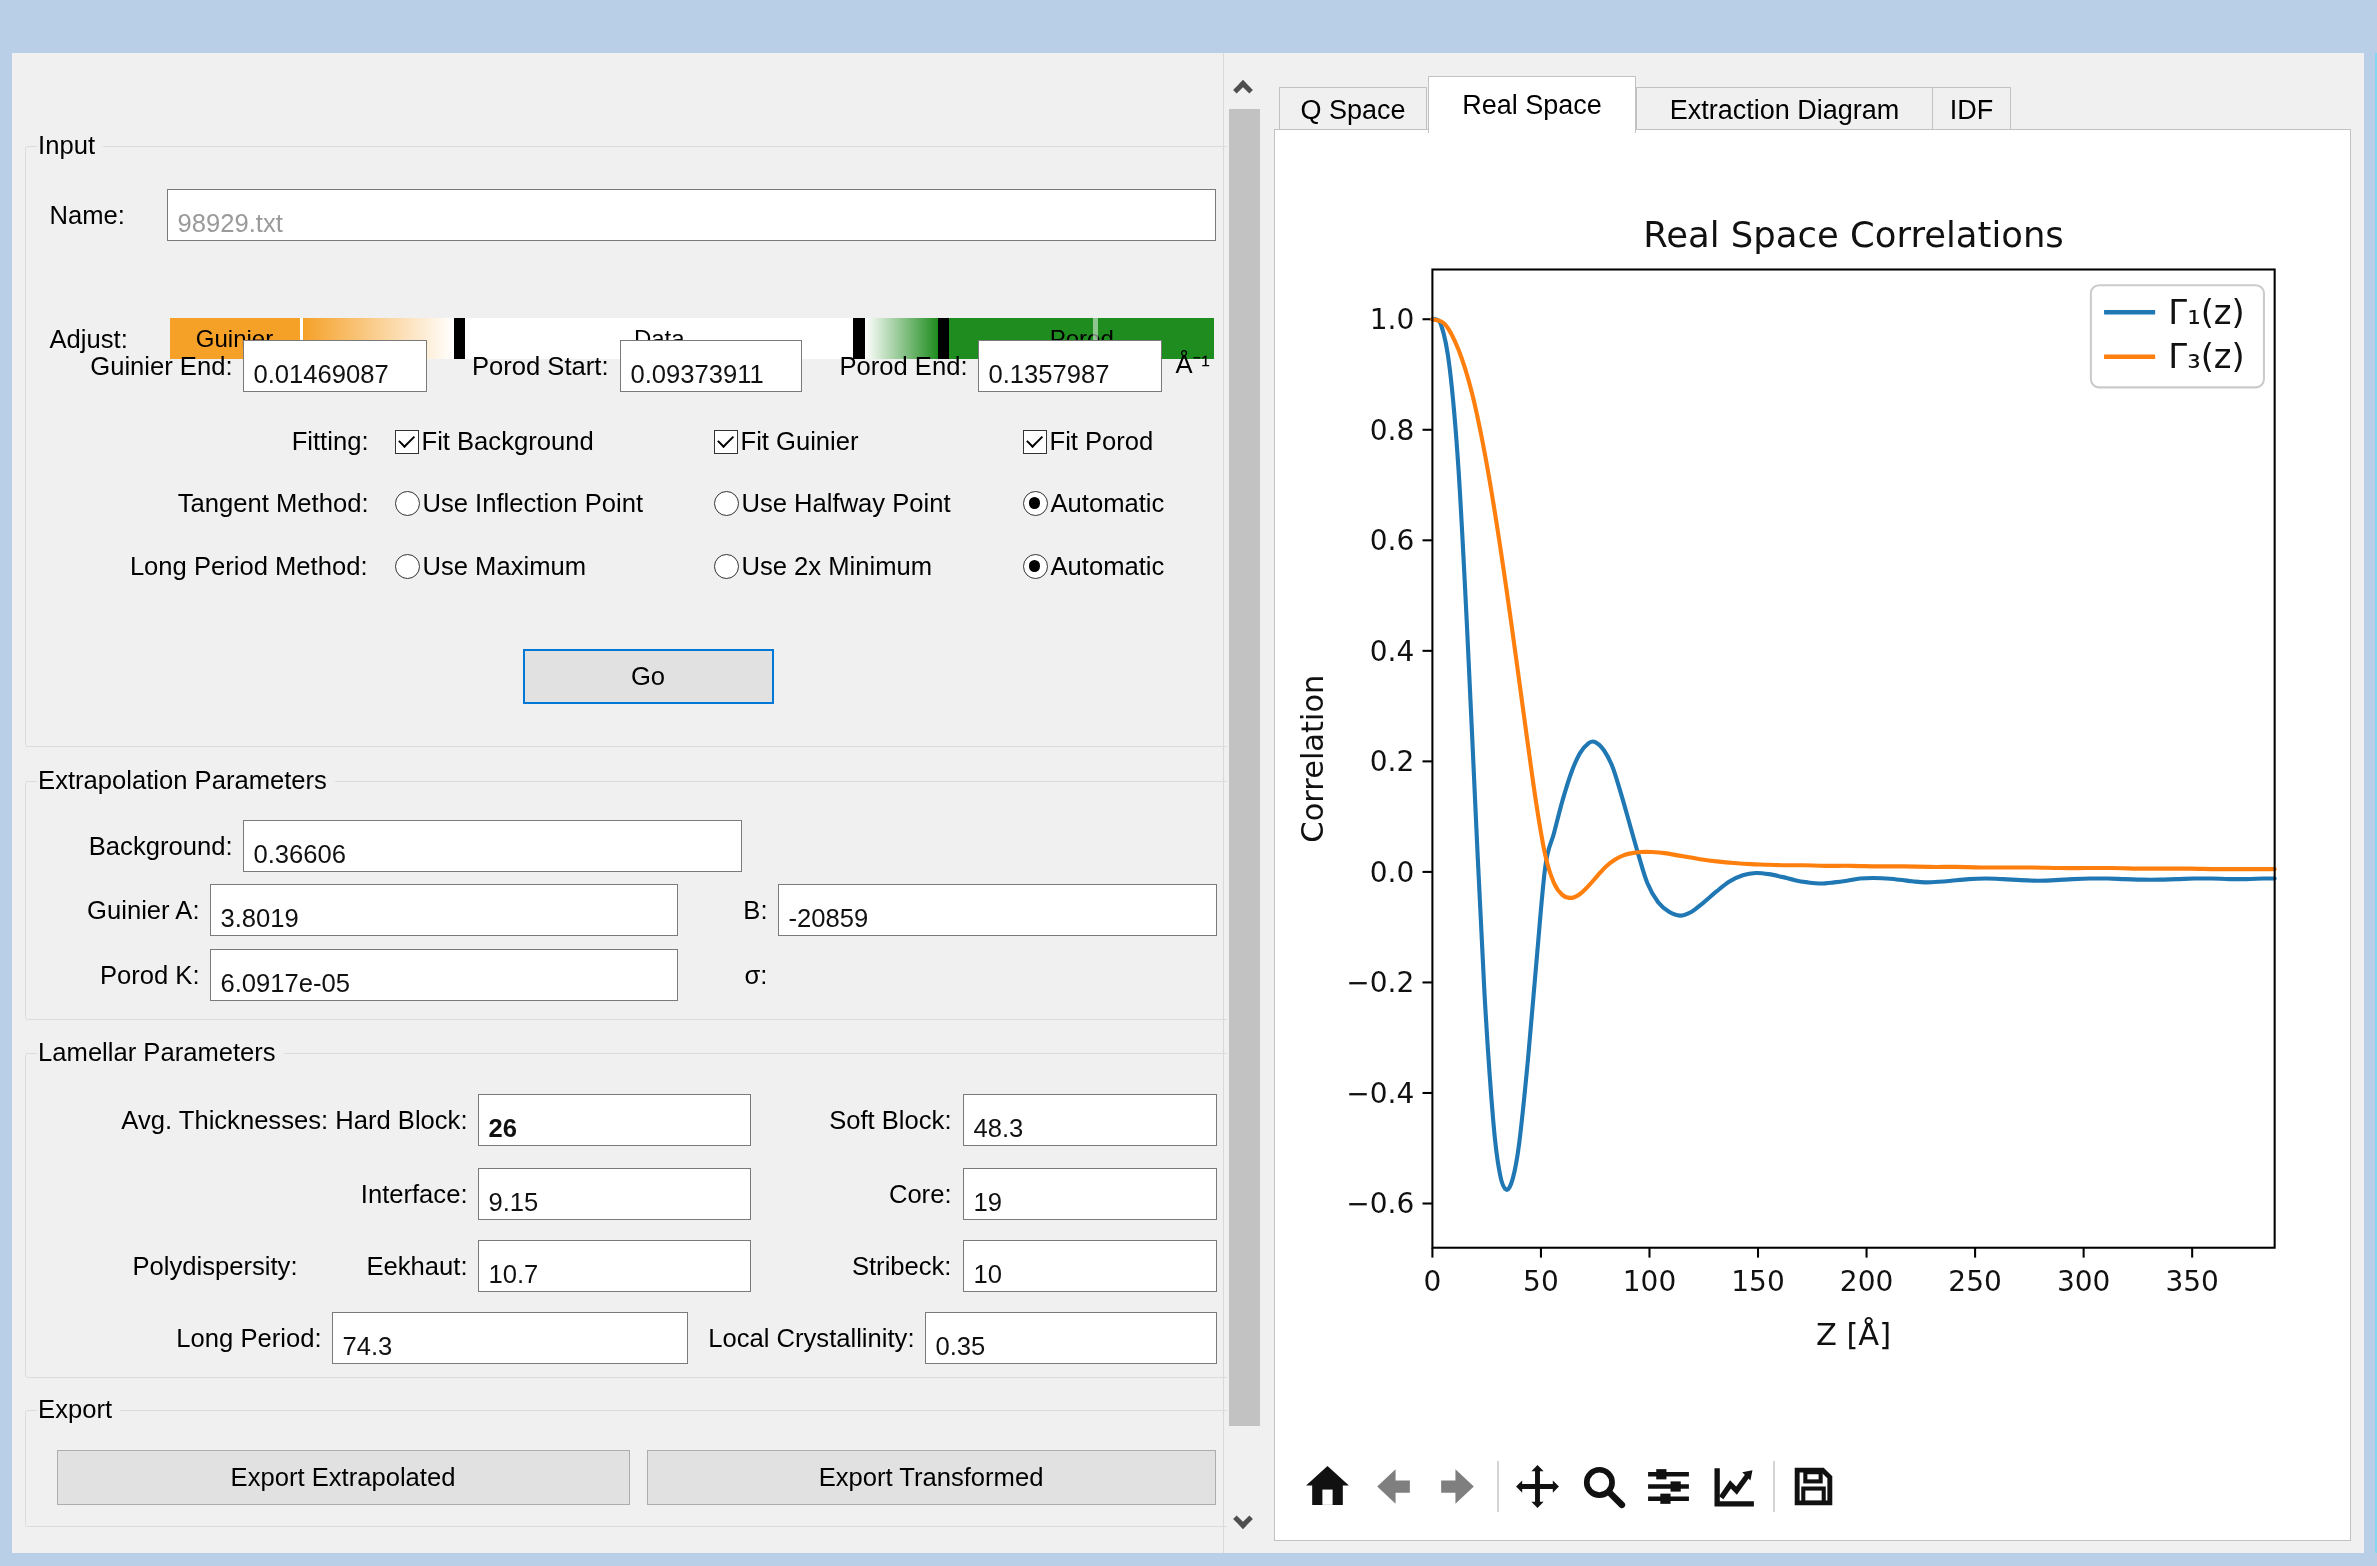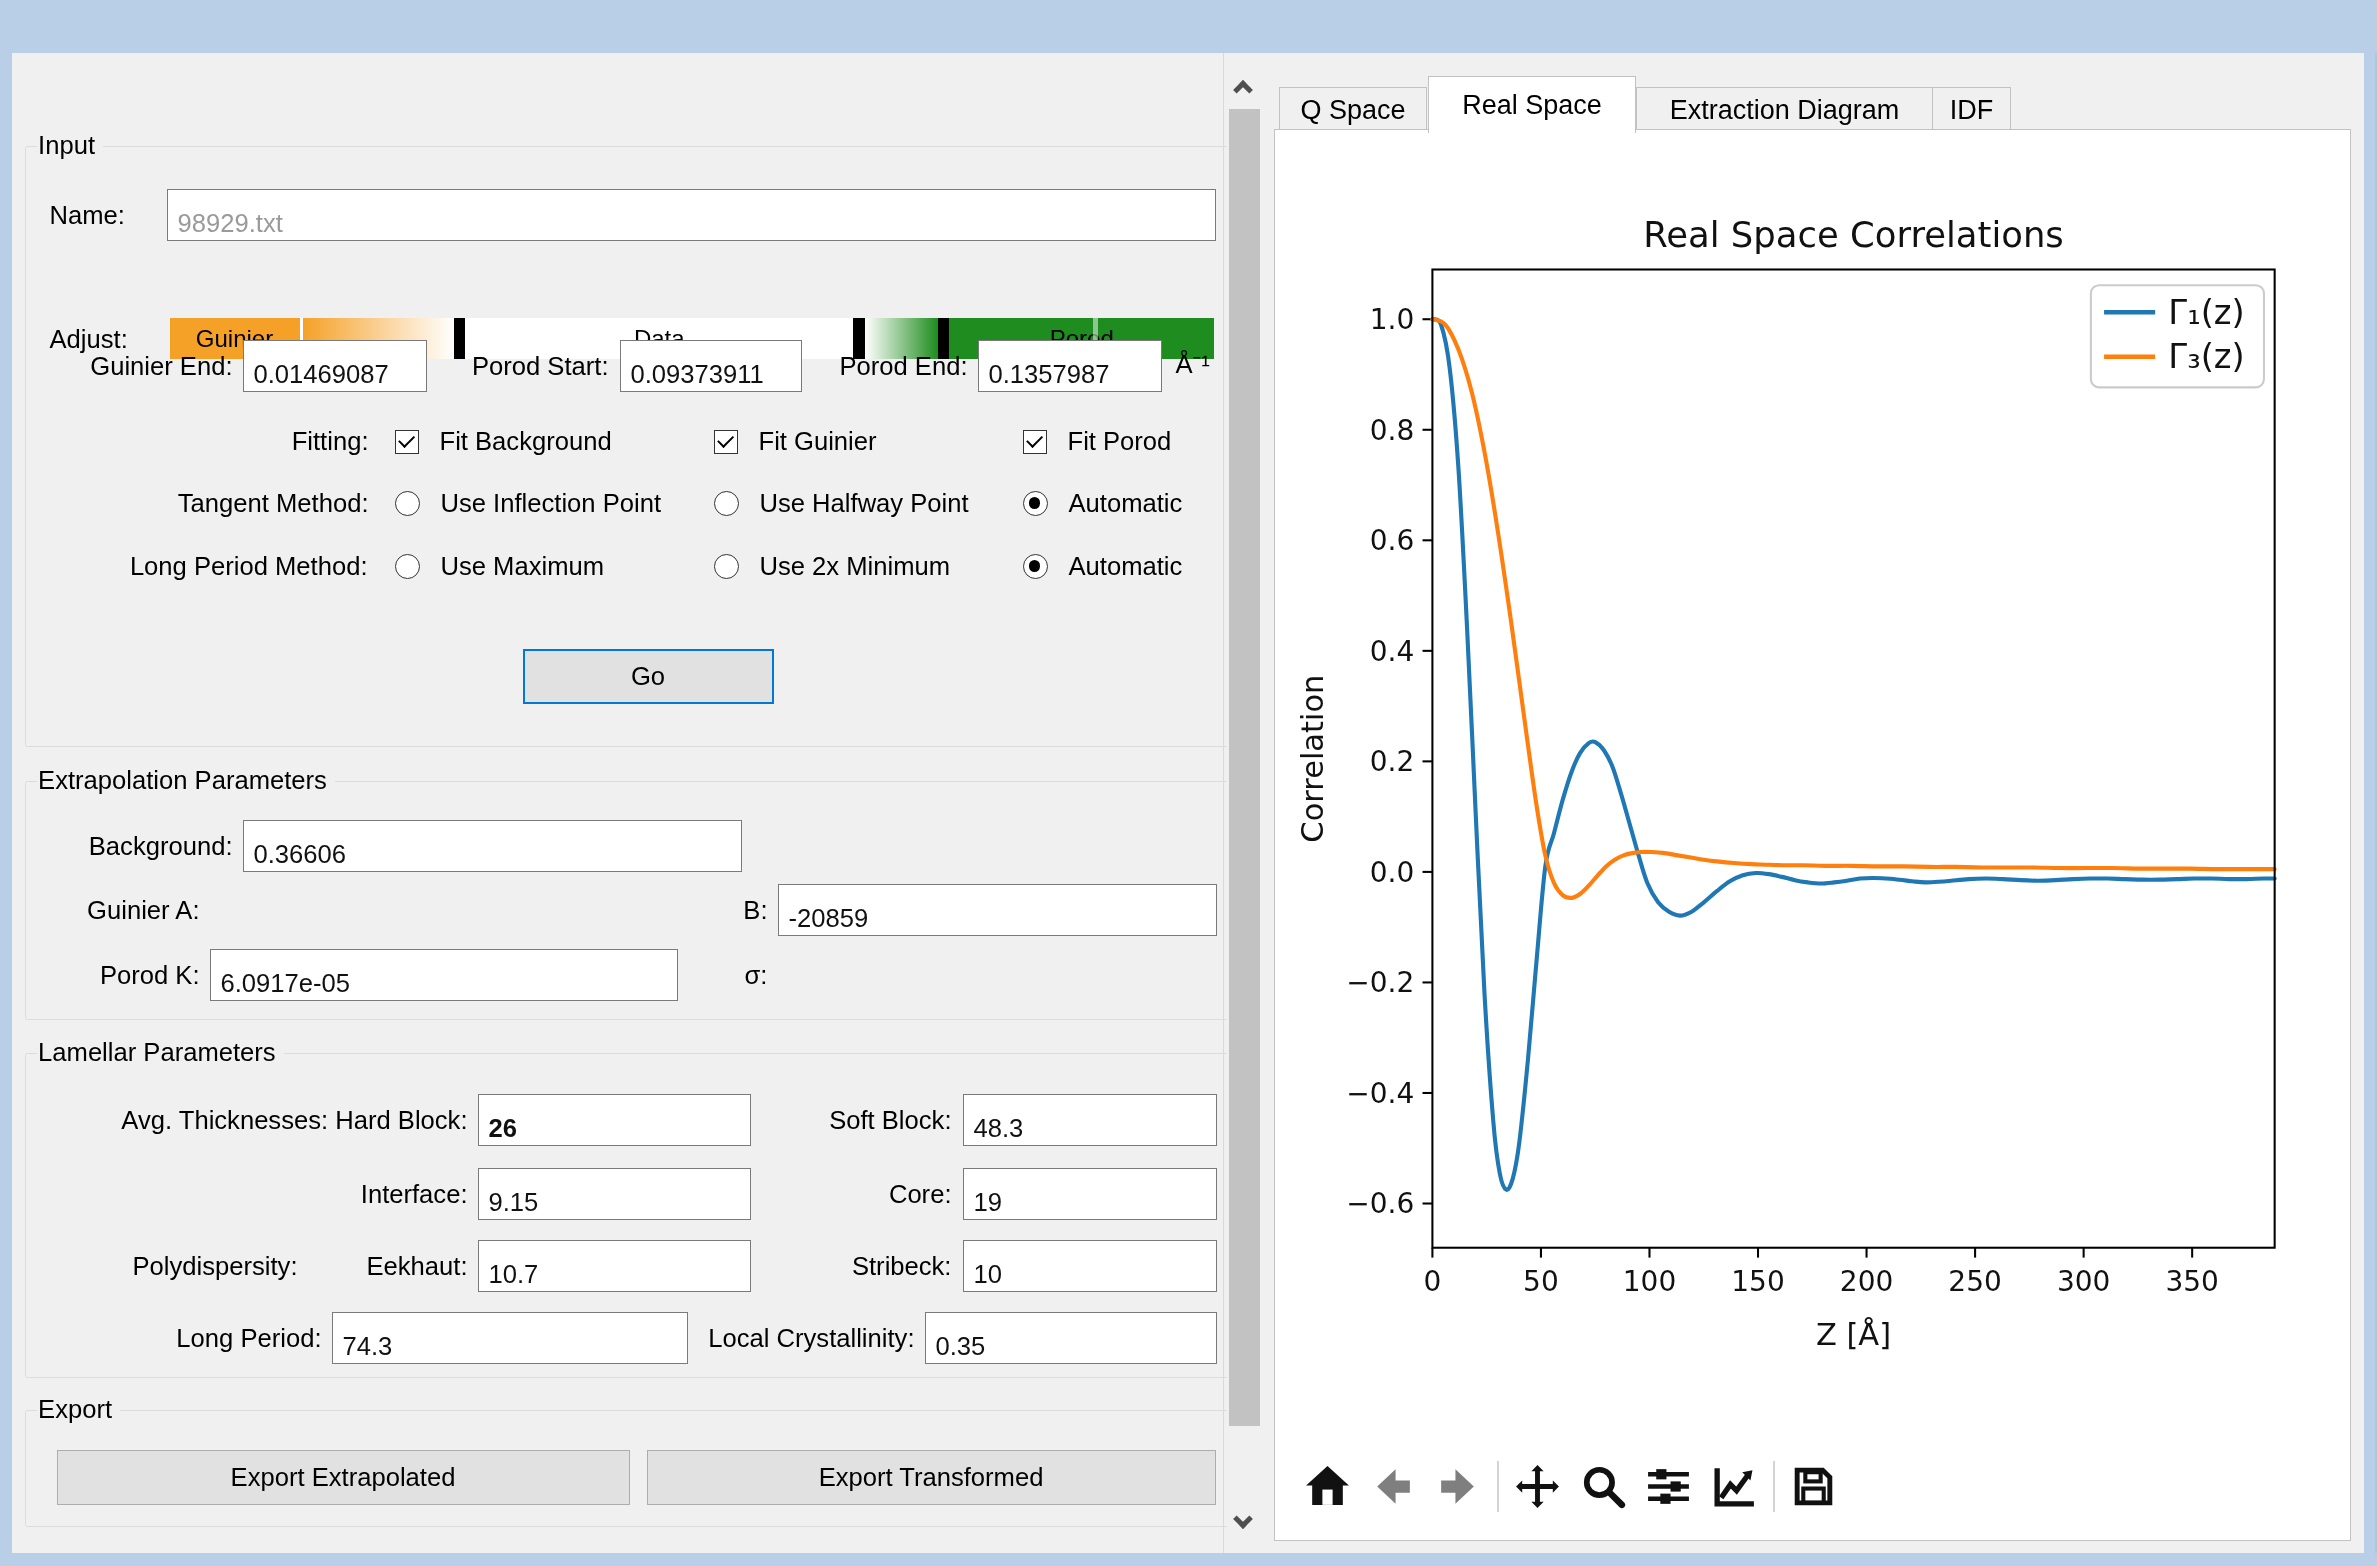--- a/index.html
+++ b/index.html
@@ -40,21 +40,21 @@
   .lbl{position:absolute;font-size:25.6px;color:#000;display:flex;align-items:center;height:52px;}
   .lbl.r{justify-content:flex-end;text-align:right;}
   .fld{position:absolute;box-sizing:border-box;border:1.6px solid #7a7a7a;background:#fff;font-family:"Liberation Sans",sans-serif;
     font-size:25.6px;color:#111;padding:16px 0 0 10px;height:52px;outline:none;}
   .fld.gray{color:#9a9a9a;}
 
   
   #adjust-slider{left:158px;top:265px;width:1045px;height:41px;display:flex;cursor:pointer;}
   .seg{height:41px;display:flex;align-items:center;justify-content:center;font-size:24px;color:#000;position:relative;}
   
-  .opt{position:absolute;display:flex;align-items:center;gap:21px;height:33px;cursor:pointer;}
+  .opt{position:absolute;display:flex;align-items:center;gap:3px;height:33px;cursor:pointer;}
   .optlab{font-size:25.6px;color:#000;white-space:nowrap;}
   .cb{width:24px;height:24px;box-sizing:border-box;border:1.6px solid #333;background:#fff;position:relative;flex:0 0 auto;}
   .opt.on .cb::after{content:"";position:absolute;left:3.3px;top:4.1px;width:13px;height:6.6px;border-left:2.5px solid #000;border-bottom:2.5px solid #000;transform:rotate(-45deg);}
   .rb{width:25px;height:25px;box-sizing:border-box;border:1.6px solid #333;border-radius:50%;background:#fff;position:relative;flex:0 0 auto;}
   .opt.on .rb::after{content:"";position:absolute;left:5px;top:5px;width:11.5px;height:11.5px;border-radius:50%;background:#000;}
 
   .btn{position:absolute;display:flex;align-items:center;justify-content:center;font-size:25.6px;color:#000;
     background:#e1e1e1;border:1.6px solid #adadad;box-sizing:border-box;cursor:pointer;}
   #go-button{border:2.5px solid #0078d7;}
 
@@ -168,20 +168,21 @@
     </div>
 
     <div id="go-button" class="btn" style="left:511px;top:596px;width:251px;height:55px;">Go</div>
 
     <div class="group" style="left:13px;top:728px;width:1204px;height:237px;"></div>
     <span class="glegend" style="left:25px;top:713px;">Extrapolation Parameters</span>
 
     <div class="lbl r" style="left:25px;top:767px;width:196px;">Background:</div>
     <input class="fld abs" style="left: 231px; top: 767px; width: 499px;" value="0.36606">
     <div class="lbl r" style="left:25px;top:831px;width:163px;">Guinier A:</div>
+    <input class="fld abs" style="left: 198px; top: 831px; width: 468px;" value="3.8019">
     <div class="lbl r" style="left:698px;top:831px;width:58px;">B:</div>
     <input class="fld abs" style="left: 766px; top: 831px; width: 439px;" value="-20859">
     <div class="lbl r" style="left:25px;top:896px;width:163px;">Porod K:</div>
     <input class="fld abs" style="left: 198px; top: 896px; width: 468px;" value="6.0917e-05">
     <div class="lbl r" style="left:698px;top:896px;width:58px;">σ:</div>
 
     <div class="group" style="left:13px;top:1000px;width:1204px;height:323px;"></div>
     <span class="glegend" style="left:25px;top:985px;">Lamellar Parameters</span>
 
     <div class="lbl r" style="left:25px;top:1041px;width:431px;">Avg. Thicknesses: Hard Block:</div>

